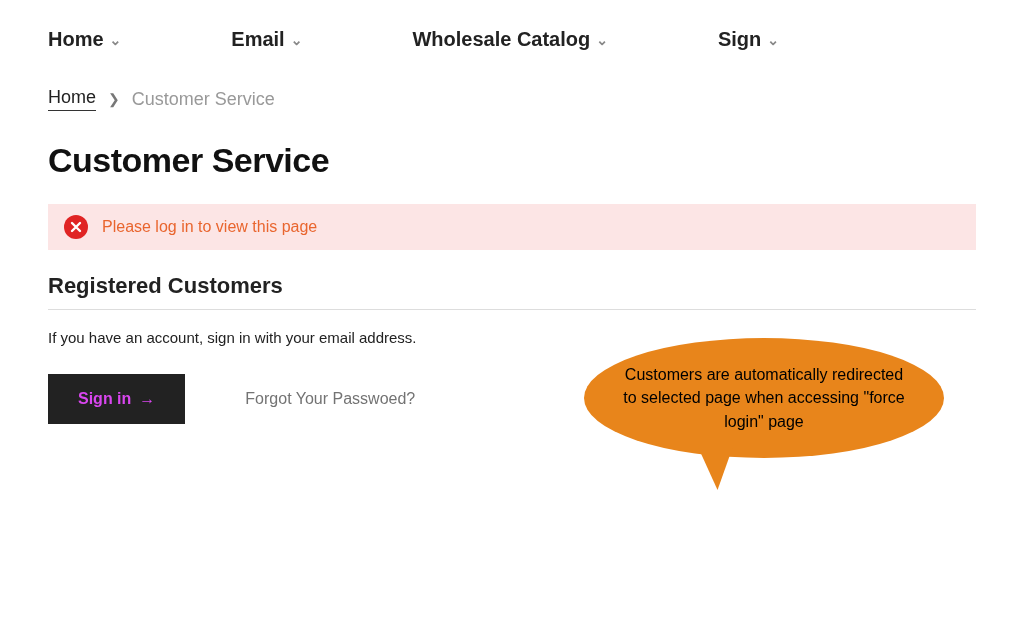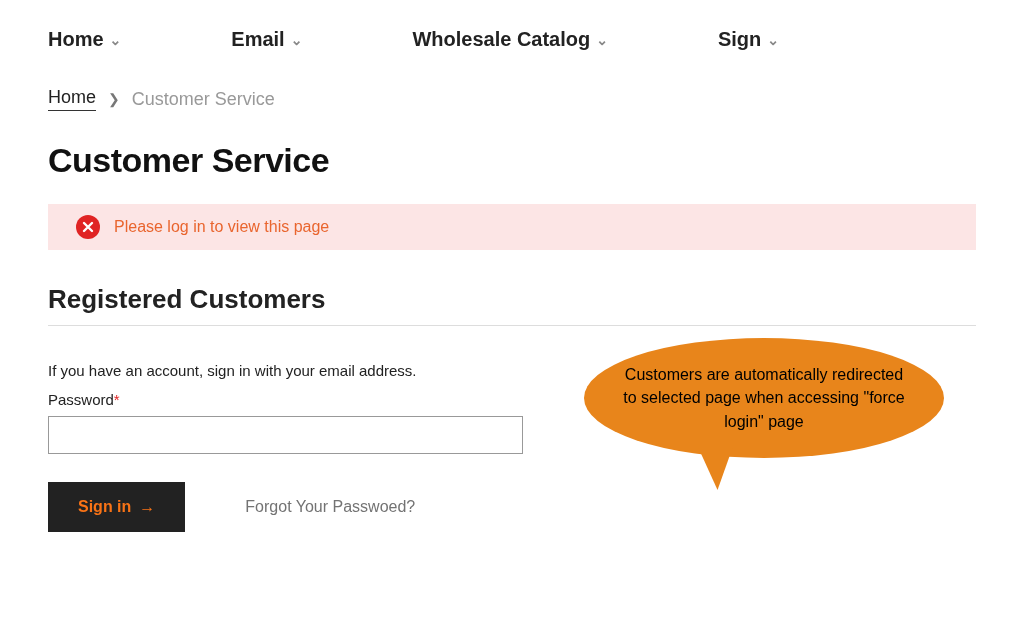--- a/index.html
+++ b/index.html
@@ -53,48 +53,48 @@
       letter-spacing: -0.5px;
       margin-bottom: 24px;
       color: #111;
     }
     .alert {
       background: #fce5e5;
       border: none;
       display: flex;
       align-items: center;
       gap: 14px;
-      padding: 11px 28px;
-      margin-bottom: 34px;
+      padding: 11px 16px;
+      margin-bottom: 23px;
     }
     .alert-icon {
       width: 24px;
       height: 24px;
       background: #e02424;
       border-radius: 50%;
       display: flex;
       align-items: center;
       justify-content: center;
       color: #fff;
       font-size: 14px;
       font-weight: bold;
     }
     .alert-text { color: #e9652e; font-size: 16px; }
     .section-title {
-      font-size: 26px;
+      font-size: 22px;
       font-weight: 600;
       color: #222;
       padding-bottom: 10px;
       border-bottom: 1px solid #ddd;
-      margin-bottom: 36px;
+      margin-bottom: 19px;
     }
     .section-desc {
       font-size: 15px;
       color: #222;
-      margin-bottom: 12px;
+      margin-bottom: 18px;
     }
     .form-row { margin-bottom: 14px; }
     .form-label {
       font-size: 15px;
       font-weight: 500;
       color: #222;
       display: block;
       margin-bottom: 8px;
     }
     .req { color: #e02424; }
@@ -106,21 +106,21 @@
       font-size: 15px;
     }
     .actions {
       margin-top: 28px;
       display: flex;
       align-items: center;
       gap: 60px;
     }
     .btn-signin {
       background: #222;
-      color: #f97316;
+      color: #d946ef;
       border: none;
       padding: 16px 30px;
       font-size: 16px;
       font-weight: 600;
       cursor: pointer;
       display: flex;
       align-items: center;
       gap: 8px;
     }
     .forgot {
@@ -199,26 +199,20 @@
         </svg>
     </div>
     <span class="alert-text">Please log in to view this page</span>
   </div>
 
   <h2 class="section-title">Registered Customers</h2>
 
   <p class="section-desc">If you have an account, sign in with your email address.</p>
 
 
-  <div class="form-row">
-    <label class="form-label">
-      <span>Password</span><span class="req">*</span>
-    </label>
-    <input type="password" class="form-input" value="" style="">
-  </div>
 
   <div class="actions">
     <button class="btn-signin">
       <span>Sign in</span>
       <span>→</span>
     </button>
     <a class="forgot">Forgot Your Passwoed?</a>
   </div>
 
 </div>

